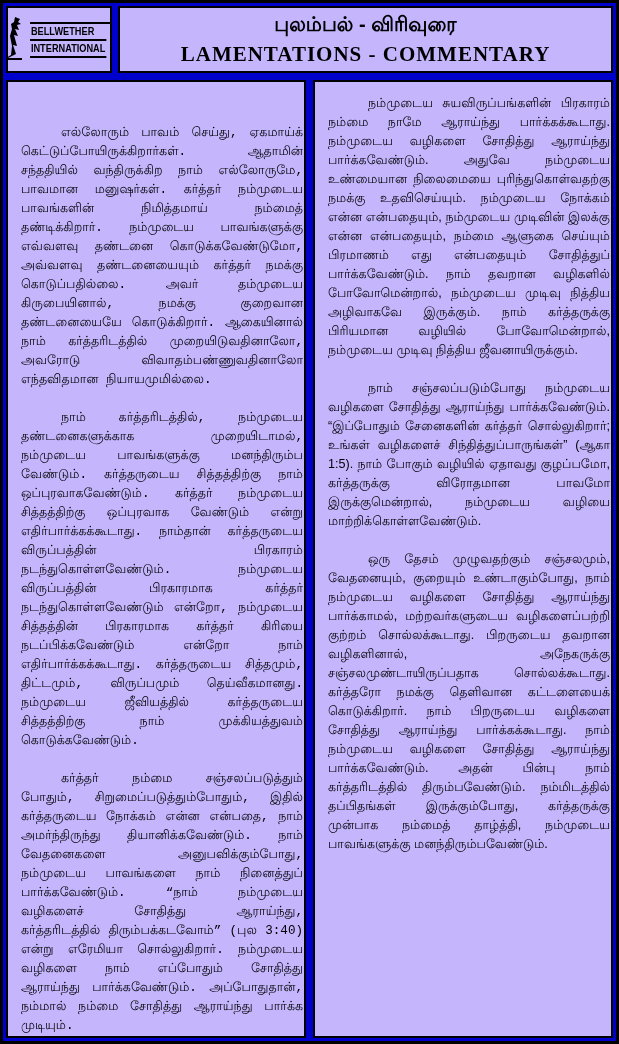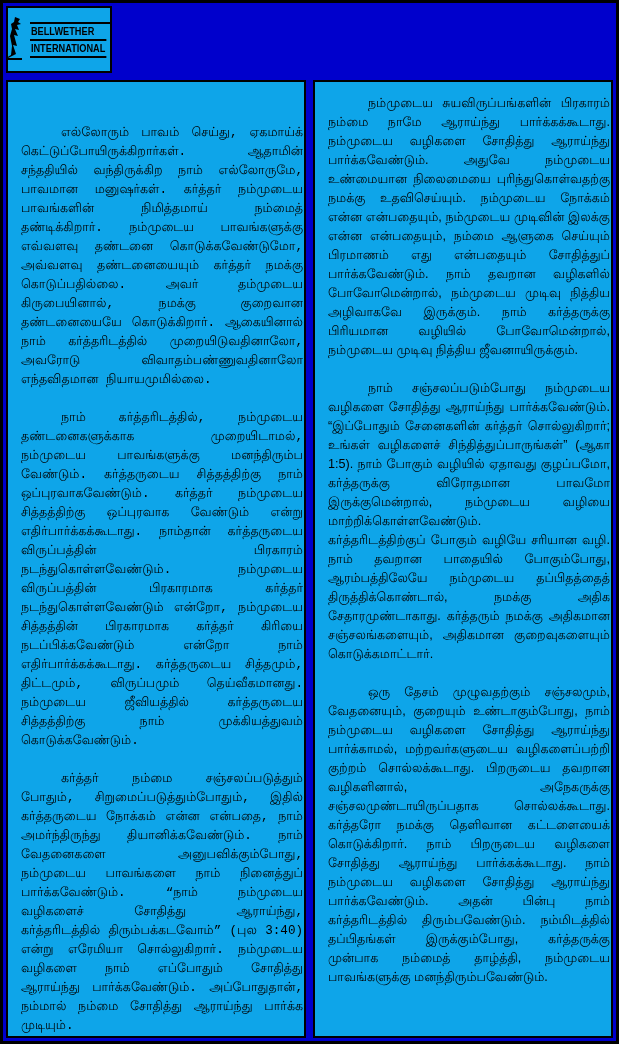--- a/index.html
+++ b/index.html
@@ -5,21 +5,21 @@
   html,body { margin:0; padding:0; background:#333; }
   .page {
     width:619px; height:1044px; box-sizing:border-box;
     background:#0000CC;
     border:3px solid #000000;
     padding:3px;
     display:flex; flex-direction:column; gap:7px;
     font-family:"Liberation Sans", sans-serif;
   }
   .header-row { display:flex; gap:6px; height:67px; flex:0 0 auto; }
-  .box { background:#0ea5e9; border:2px solid #000000; box-sizing:border-box; }
+  .box { background:#c4b5fd; border:2px solid #000000; box-sizing:border-box; }
   .logo-box {
     width:106px; flex:0 0 auto;
     display:flex; align-items:center; justify-content:center; gap:4px;
     padding:2px;
   }
   .logo-figure { flex:0 0 auto; }
   .logo-text {
     font-weight:bold; font-size:10px; line-height:1;
     letter-spacing:0px; color:#000;
     border-top:2px solid #000;
@@ -69,34 +69,37 @@
         <svg width="20" height="44" viewBox="0 0 20 44" aria-hidden="true">
           <path fill="#000000" d="M9,1 L14,3 L12,6 L15,8 L11,9 L13,14 L9,13 L12,20 L8,19 L11,30 L7,29 L10,38 L2,42 L16,42 L16,44 L0,44 L0,42 L5,39 L6,30 L4,20 L6,13 L5,8 L8,6 Z"></path>
         </svg>
       </span>
       <span class="logo-text">
         <span class="logo-line">BELLWETHER</span>
         <span class="logo-line">INTERNATIONAL</span>
       </span>
     </div>
 
+    <div class="box title-box">
+      <div class="title-tamil">புலம்பல்  -  விரிவுரை</div>
+      <div class="title-english">LAMENTATIONS - COMMENTARY</div>
+    </div>
 
 
   </div>
 
   <div class="body-row">
 
     <div class="box col col-left">
       <p class="indent">எல்லோரும் பாவம் செய்து, ஏகமாய்க் கெட்டுப்போயிருக்கிறார்கள். ஆதாமின் சந்ததியில் வந்திருக்கிற நாம் எல்லோருமே, பாவமான மனுஷர்கள். கர்த்தர் நம்முடைய பாவங்களின் நிமித்தமாய் நம்மைத் தண்டிக்கிறார். நம்முடைய பாவங்களுக்கு எவ்வளவு தண்டனை கொடுக்கவேண்டுமோ, அவ்வளவு தண்டனையையும் கர்த்தர் நமக்கு கொடுப்பதில்லை. அவர் தம்முடைய கிருபையினால், நமக்கு குறைவான தண்டனையையே கொடுக்கிறார். ஆகையினால் நாம் கர்த்தரிடத்தில் முறையிடுவதினாலோ, அவரோடு விவாதம்பண்ணுவதினாலோ எந்தவிதமான நியாயமுமில்லை.</p>
       <p class="indent">நாம் கர்த்தரிடத்தில், நம்முடைய தண்டனைகளுக்காக முறையிடாமல், நம்முடைய பாவங்களுக்கு மனந்திரும்ப வேண்டும். கர்த்தருடைய சித்தத்திற்கு நாம் ஒப்புரவாகவேண்டும். கர்த்தர் நம்முடைய சித்தத்திற்கு ஒப்புரவாக வேண்டும் என்று எதிர்பார்க்கக்கூடாது. நாம்தான் கர்த்தருடைய விருப்பத்தின் பிரகாரம் நடந்துகொள்ளவேண்டும். நம்முடைய விருப்பத்தின் பிரகாரமாக கர்த்தர் நடந்துகொள்ளவேண்டும் என்றோ, நம்முடைய சித்தத்தின் பிரகாரமாக கர்த்தர் கிரியை நடப்பிக்கவேண்டும் என்றோ நாம் எதிர்பார்க்கக்கூடாது. கர்த்தருடைய சித்தமும், திட்டமும், விருப்பமும் தெய்வீகமானது. நம்முடைய ஜீவியத்தில் கர்த்தருடைய சித்தத்திற்கு நாம் முக்கியத்துவம் கொடுக்கவேண்டும்.</p>
       <p class="indent">கர்த்தர் நம்மை சஞ்சலப்படுத்தும் போதும், சிறுமைப்படுத்தும்போதும், இதில் கர்த்தருடைய நோக்கம் என்ன என்பதை, நாம் அமர்ந்திருந்து தியானிக்கவேண்டும். நாம் வேதனைகளை அனுபவிக்கும்போது, நம்முடைய பாவங்களை நாம் நினைத்துப் பார்க்கவேண்டும். “நாம் நம்முடைய வழிகளைச் சோதித்து ஆராய்ந்து, கர்த்தரிடத்தில் திரும்பக்கடவோம்” (புல 3:40) என்று எரேமியா சொல்லுகிறார். நம்முடைய வழிகளை நாம் எப்போதும் சோதித்து ஆராய்ந்து பார்க்கவேண்டும். அப்போதுதான், நம்மால் நம்மை சோதித்து ஆராய்ந்து பார்க்க முடியும்.</p>
     </div>
 
     <div class="box col col-right">
       <p class="indent">நம்முடைய சுயவிருப்பங்களின் பிரகாரம் நம்மை நாமே ஆராய்ந்து பார்க்கக்கூடாது. நம்முடைய வழிகளை சோதித்து ஆராய்ந்து பார்க்கவேண்டும். அதுவே நம்முடைய உண்மையான நிலைமையை புரிந்துகொள்வதற்கு நமக்கு உதவிசெய்யும். நம்முடைய நோக்கம் என்ன என்பதையும், நம்முடைய முடிவின் இலக்கு என்ன என்பதையும், நம்மை ஆளுகை செய்யும் பிரமாணம் எது என்பதையும் சோதித்துப் பார்க்கவேண்டும். நாம் தவறான வழிகளில் போவோமென்றால், நம்முடைய முடிவு நித்திய அழிவாகவே இருக்கும். நாம் கர்த்தருக்கு பிரியமான வழியில் போவோமென்றால், நம்முடைய முடிவு நித்திய ஜீவனாயிருக்கும்.</p>
       <p class="indent">நாம் சஞ்சலப்படும்போது நம்முடைய வழிகளை சோதித்து ஆராய்ந்து பார்க்கவேண்டும். “இப்போதும் சேனைகளின் கர்த்தர் சொல்லுகிறார்; உங்கள் வழிகளைச் சிந்தித்துப்பாருங்கள்” (ஆகா 1:5). நாம் போகும் வழியில் ஏதாவது குழப்பமோ, கர்த்தருக்கு விரோதமான பாவமோ இருக்குமென்றால், நம்முடைய வழியை மாற்றிக்கொள்ளவேண்டும்.</p>
-      <p class="no-gap">கர்த்தரிடத்திற்குப் போகும் வழியே சரியான வழி. நாம் தவறான பாதையில் போகும்போது, ஆரம்பத்திலேயே நம்முடைய தப்பிதத்தைத் திருத்திக்கொண்டால், நமக்கு அதிக சேதாரமுண்டாகாது. கர்த்தரும் நமக்கு அதிகமான சஞ்சலங்களையும், அதிகமான குறைவுகளையும் கொடுக்கமாட்டார்.</p>
       <p class="indent">ஒரு தேசம் முழுவதற்கும் சஞ்சலமும், வேதனையும், குறையும் உண்டாகும்போது, நாம் நம்முடைய வழிகளை சோதித்து ஆராய்ந்து பார்க்காமல், மற்றவர்களுடைய வழிகளைப்பற்றி குற்றம் சொல்லக்கூடாது. பிறருடைய தவறான வழிகளினால், அநேகருக்கு சஞ்சலமுண்டாயிருப்பதாக சொல்லக்கூடாது. கர்த்தரோ நமக்கு தெளிவான கட்டளையைக் கொடுக்கிறார். நாம் பிறருடைய வழிகளை சோதித்து ஆராய்ந்து பார்க்கக்கூடாது. நாம் நம்முடைய வழிகளை சோதித்து ஆராய்ந்து பார்க்கவேண்டும். அதன் பின்பு நாம் கர்த்தரிடத்தில் திரும்பவேண்டும். நம்மிடத்தில் தப்பிதங்கள் இருக்கும்போது, கர்த்தருக்கு முன்பாக நம்மைத் தாழ்த்தி, நம்முடைய பாவங்களுக்கு மனந்திரும்பவேண்டும்.</p>
     </div>
 
   </div>
 
 </div>
 
 </body></html>

